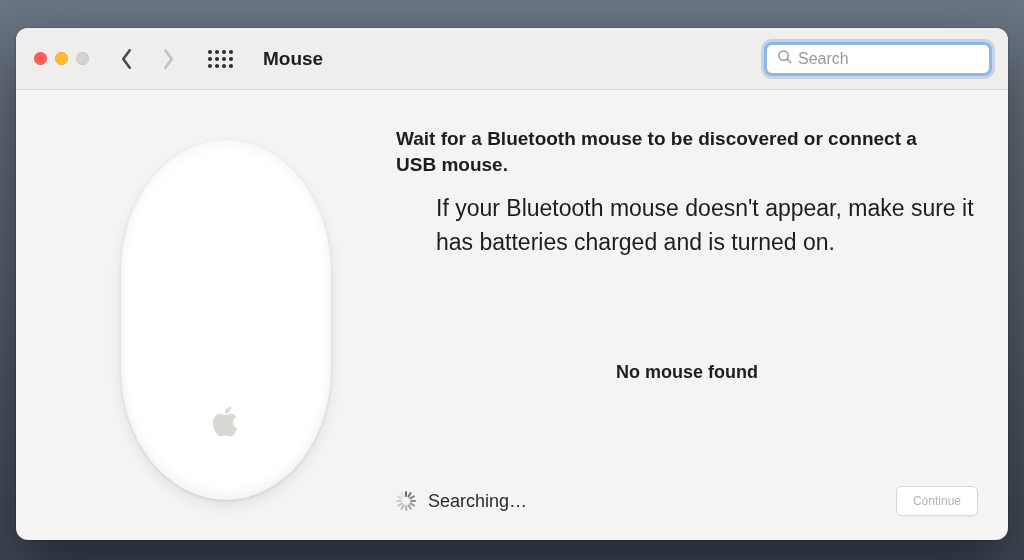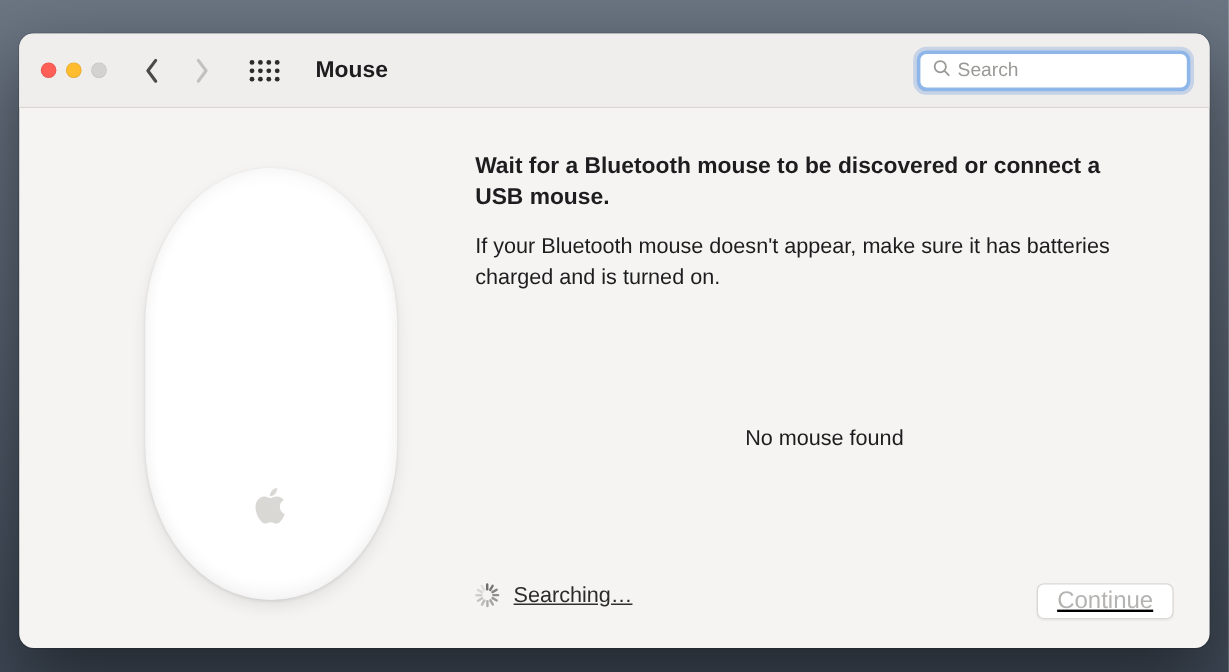--- a/index.html
+++ b/index.html
@@ -94,36 +94,36 @@
     }
     .heading {
       font-size: 19px;
       font-weight: 700;
       color:#1d1d1f;
       line-height: 1.35;
       margin-bottom: 15px;
       max-width: 560px;
     }
     .subtext {
-      font-size: 18px;
+      font-size: 23px;
       color:#1d1d1f;
       line-height: 1.45;
       max-width: 560px;
+      margin-left: 40px;
     }
     .center-status {
       flex:1;
       display:flex; align-items:center; justify-content:center;
     }
     .no-mouse {
-      font-size: 18px; font-weight: 400; color:#1d1d1f;
+      font-size: 18px; font-weight: 700; color:#1d1d1f;
     }
     .footer {
-      display:flex; align-items:flex-start;
+      display:flex; align-items:center;
       padding-bottom: 4px;
-      text-decoration: underline;
     }
     .spinner {
       width: 20px; height: 20px; position: relative;
       margin-right: 12px;
     }
     .spinner span {
       position:absolute;
       left: 50%; top: 0;
       width: 2.2px; height: 6px;
       margin-left: -1.1px;
@@ -133,21 +133,21 @@
     }
     .searching { font-size: 18px; color:#2b2b2b; }
     .footer .spacer2 { flex:1; }
     .continue {
       height: 30px;
       padding: 0 16px;
       border-radius: 6px;
       border: 1px solid #d9d8d5;
       background: #ffffff;
       color:#b5b4b2;
-      font-size: 20px;
+      font-size: 12px;
       font-family: inherit;
       box-shadow: 0 1px 1px rgba(0,0,0,0.04);
     }
   </style>
 </head>
 <body>
 
 <div class="window">
   <div class="toolbar">
     <div class="traffic">

